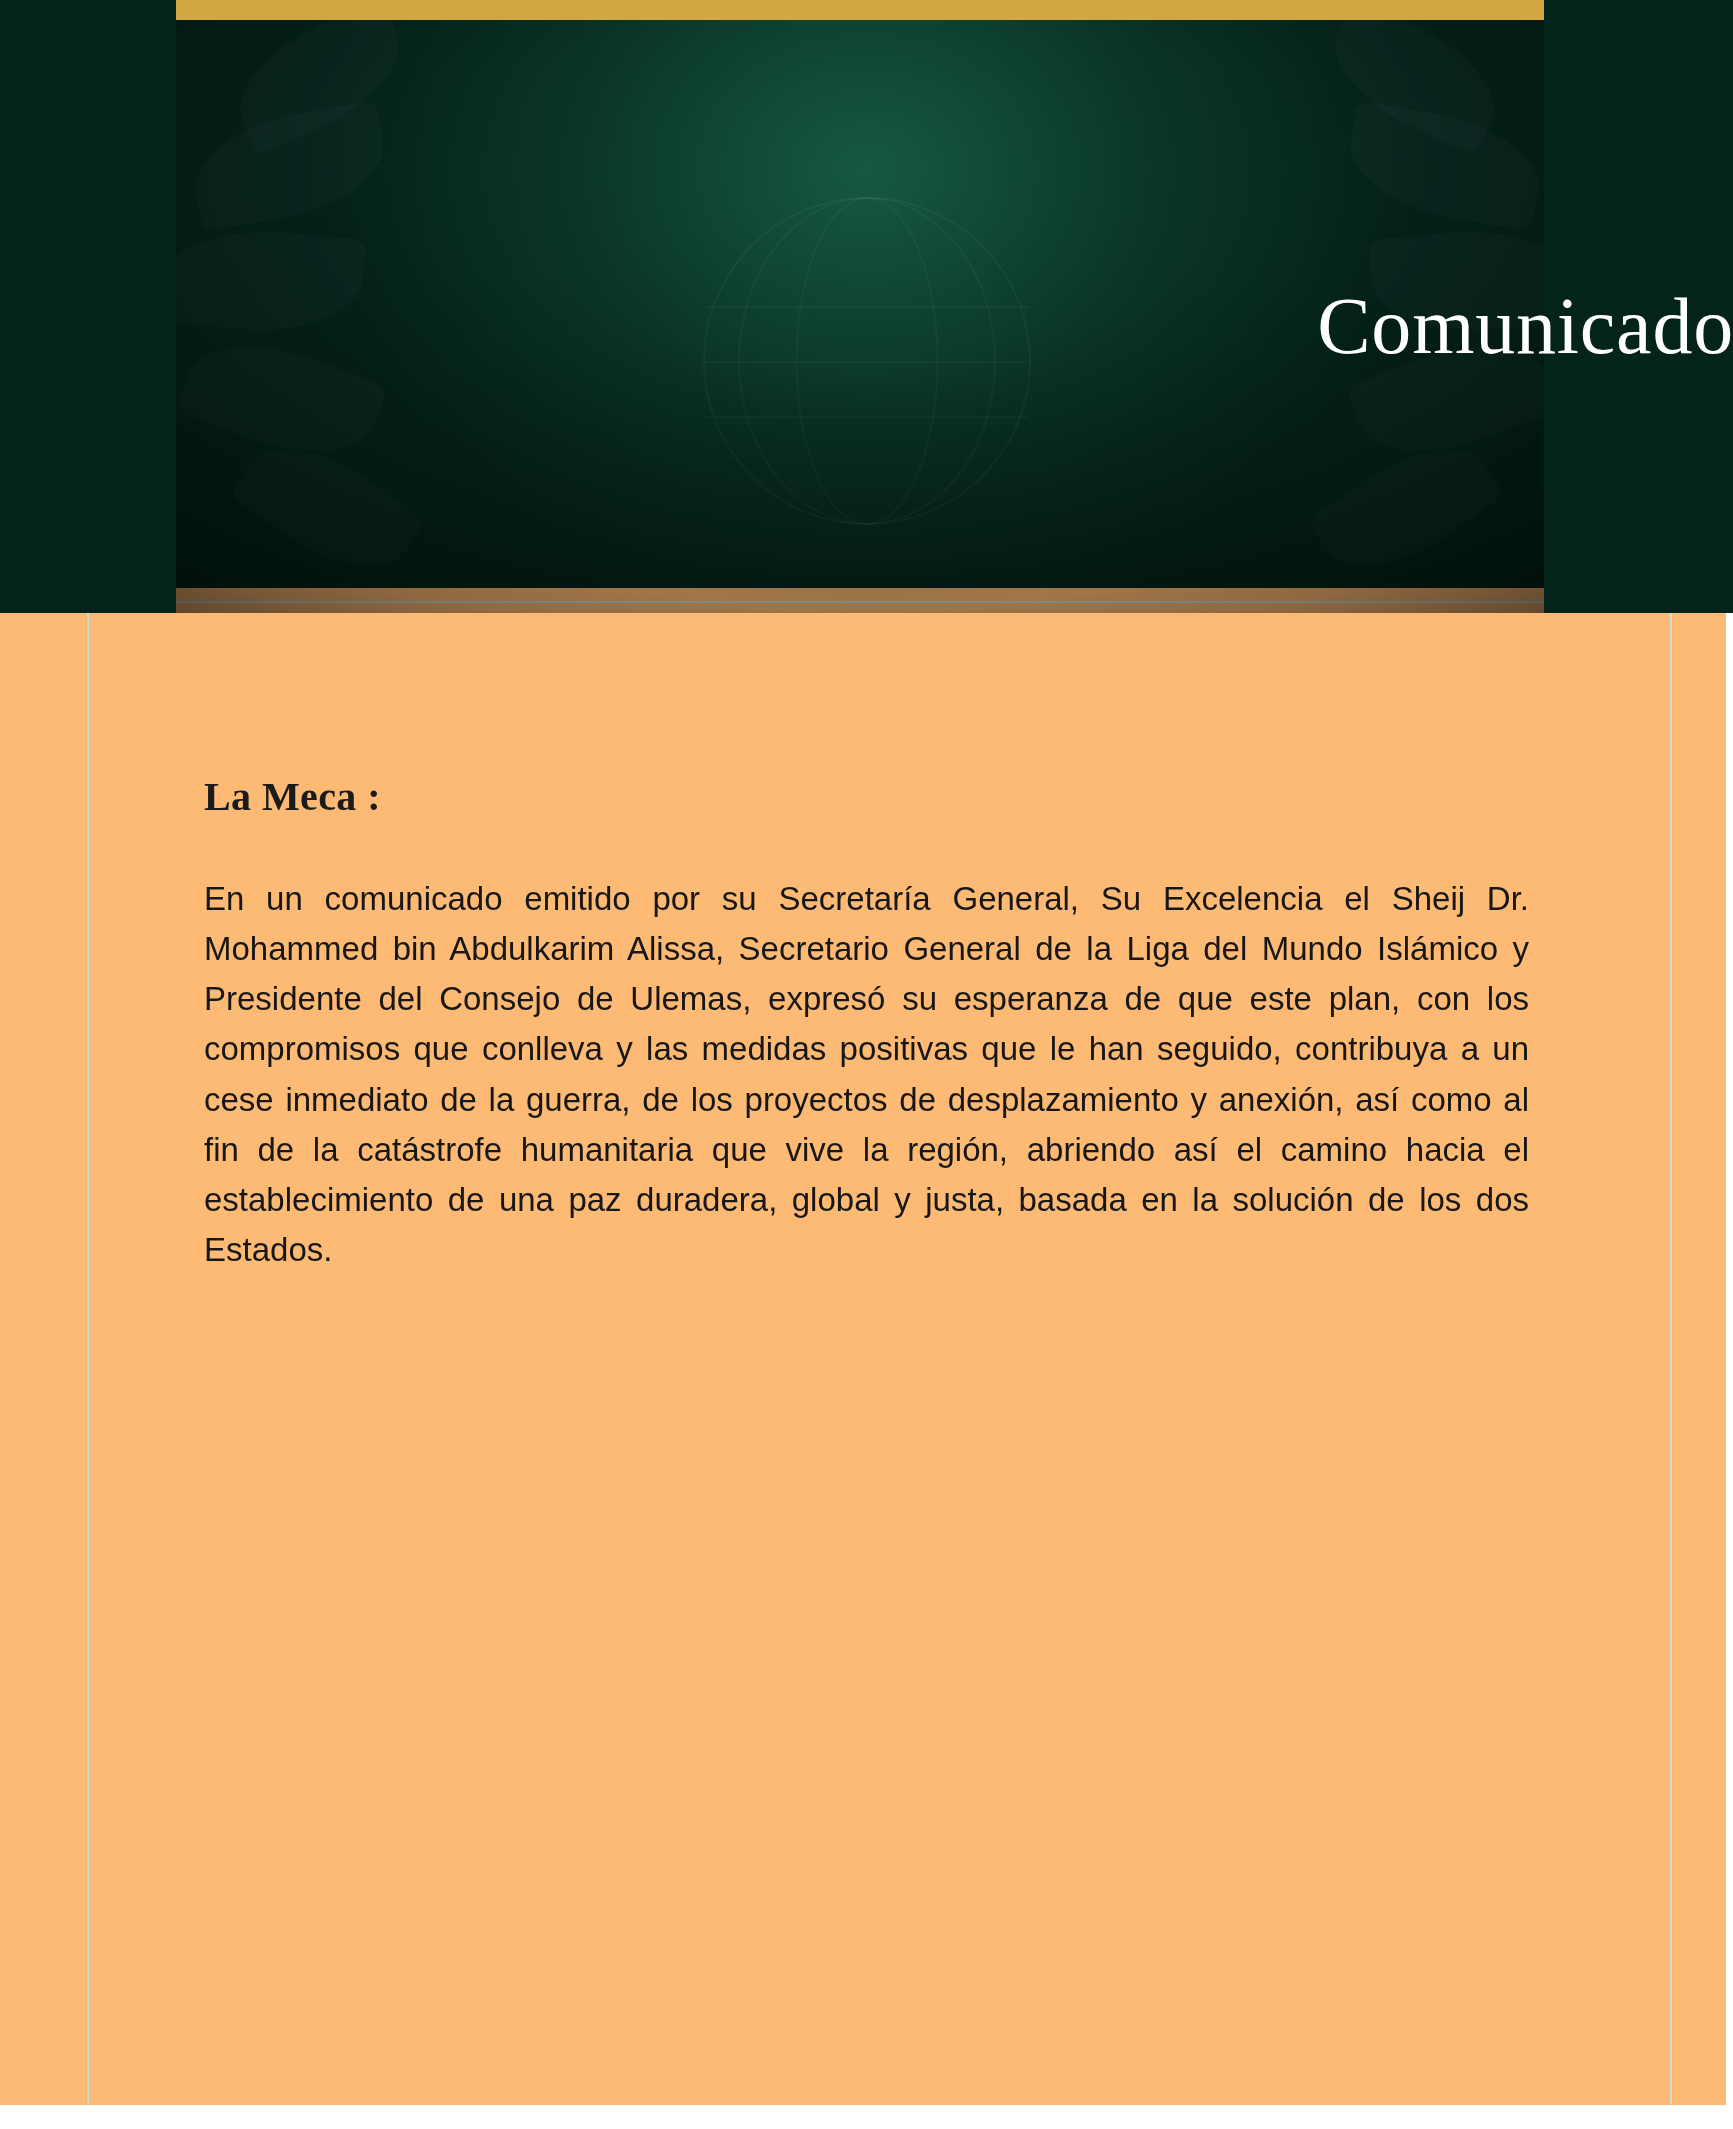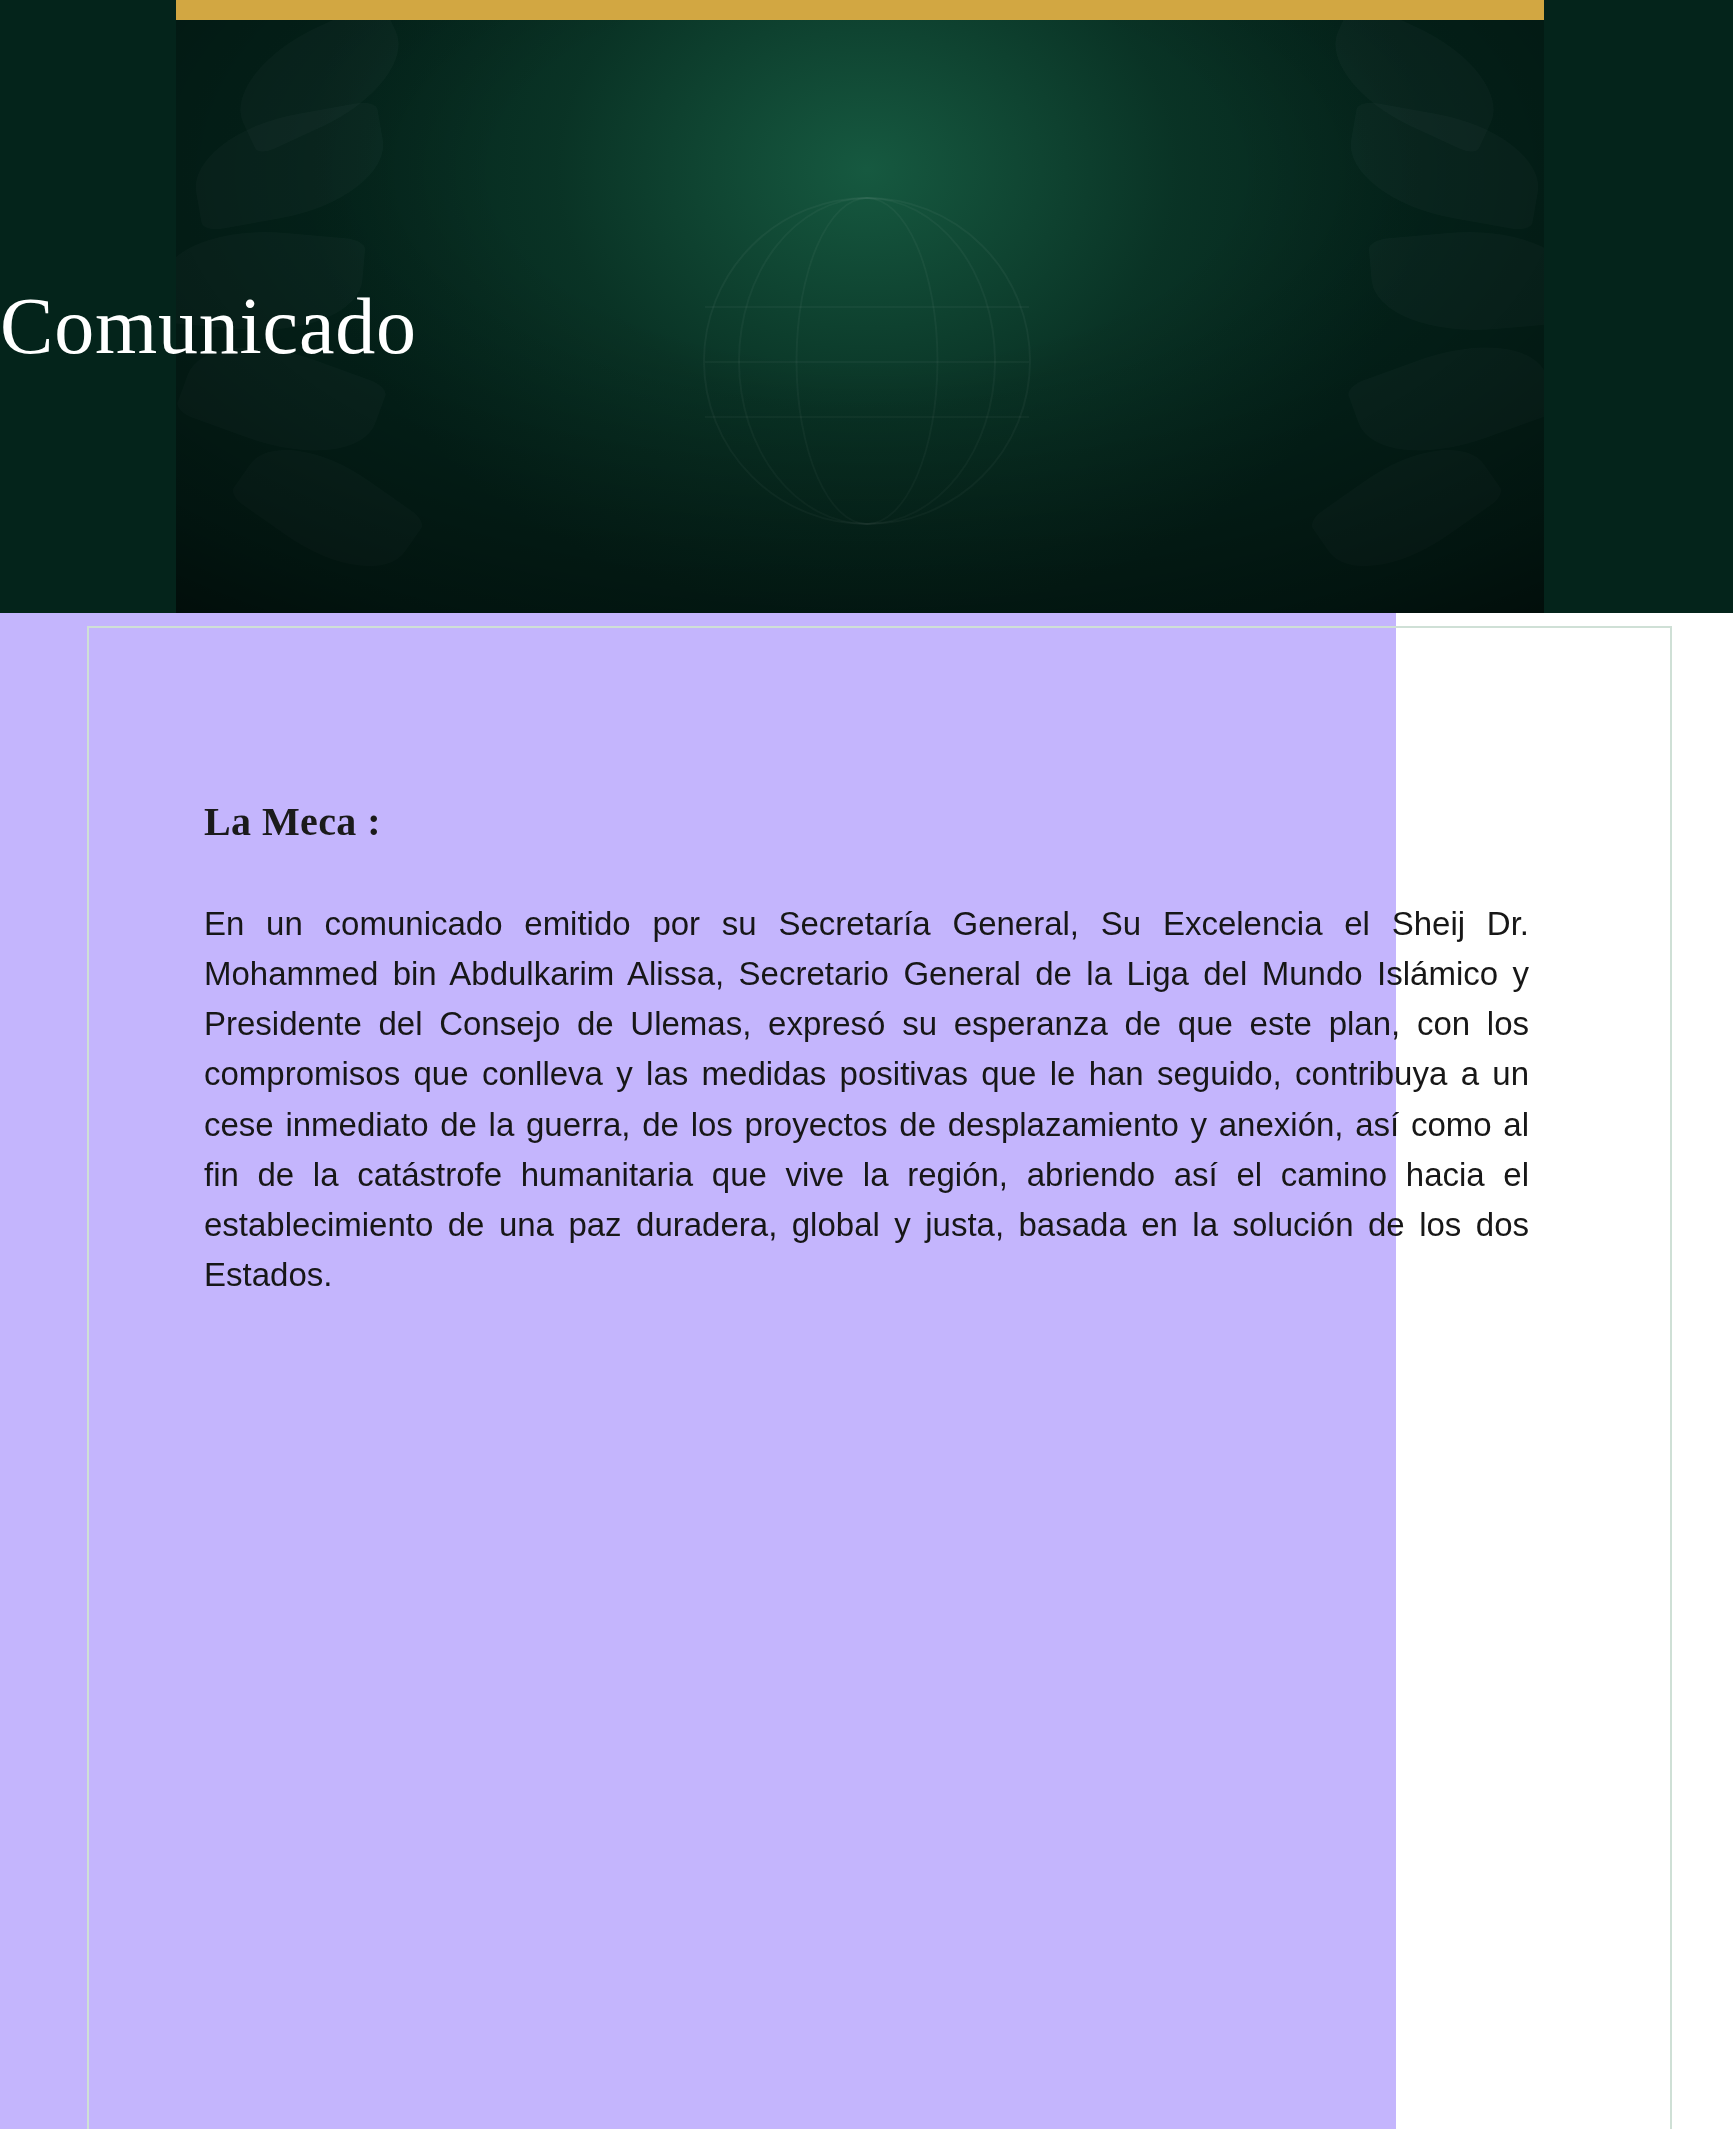--- a/index.html
+++ b/index.html
@@ -103,39 +103,39 @@
     z-index: 2;
   }
   .header-title {
     position: absolute;
     top: 0;
     left: 0;
     width: 1734px;
     height: 613px;
     display: flex;
     align-items: center;
-    justify-content: flex-start;
+    justify-content: flex-end;
     z-index: 5;
   }
   .header-title span {
     font-family: "Liberation Serif", serif;
     font-size: 80px;
     color: #ffffff;
     letter-spacing: 0.8px;
     margin-top: 39px;
   }
 
   
   .sheet {
     position: absolute;
-    top: 613px;
-    left: 0;
-    width: 1396px;
+    top: 588px;
+    left: 0;
+    width: 1726px;
     height: 1517px;
-    background: #c4b5fd;
+    background: #fdba74;
   }
   .sheet-rule-left {
     position: absolute;
     top: 13px;
     left: 87px;
     width: 1.5px;
     height: 1503px;
     background: #cfe0d6;
   }
   .sheet-rule-right {

